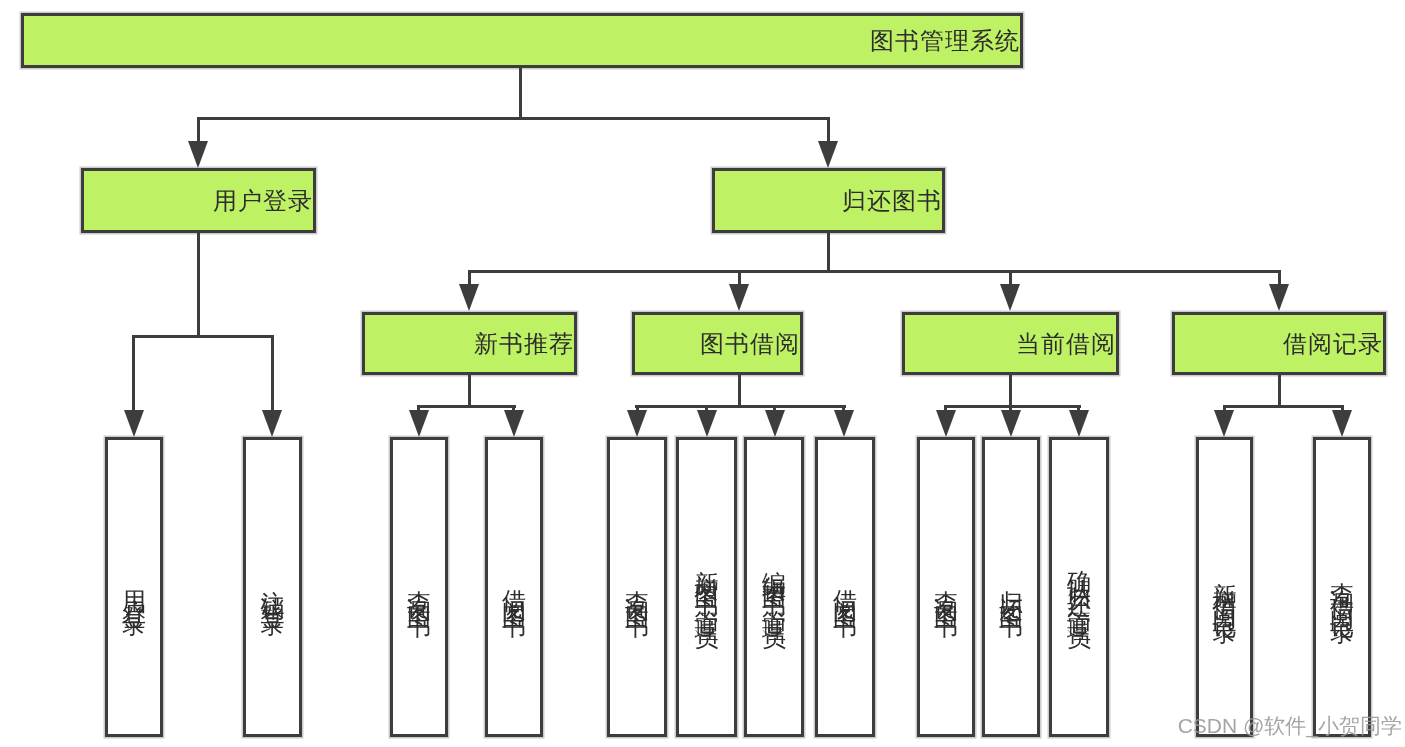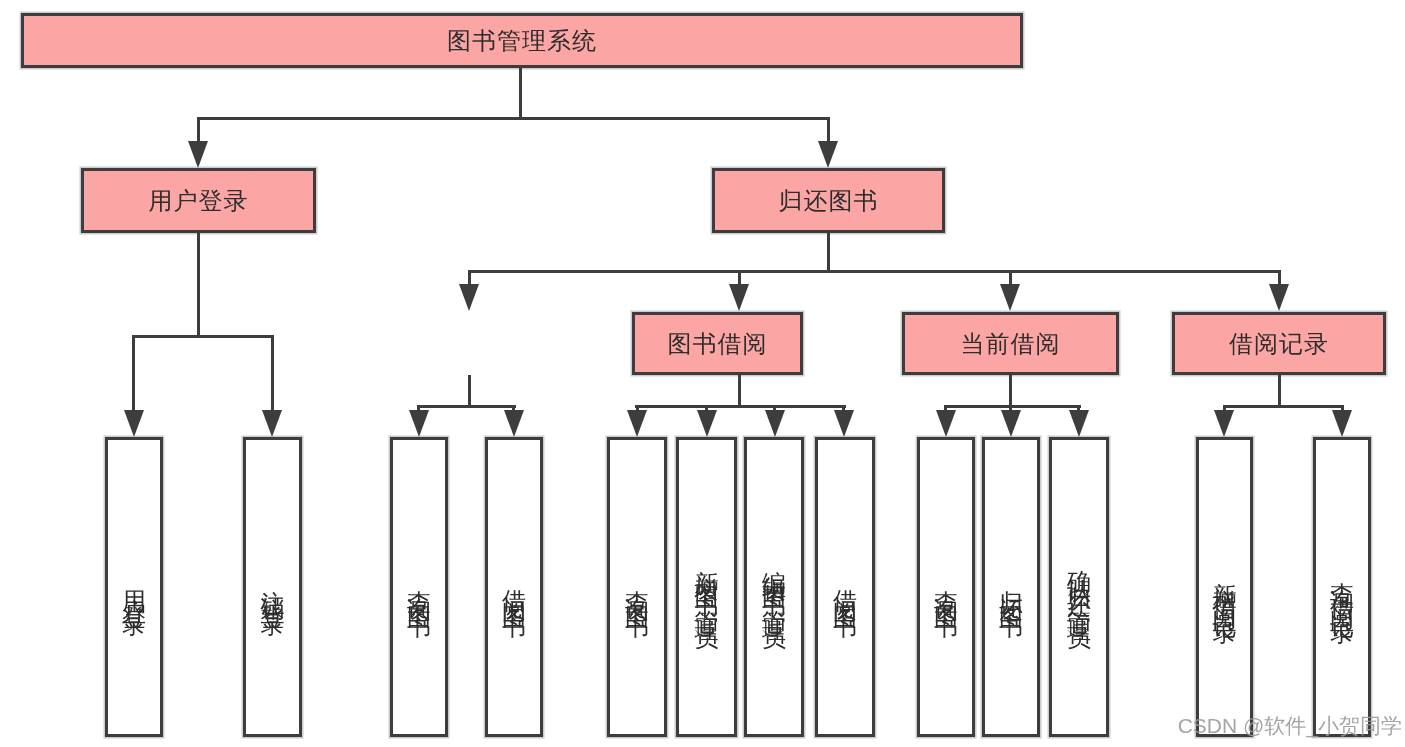--- a/index.html
+++ b/index.html
@@ -8,22 +8,22 @@
   }
   html,body{margin:0;padding:0;background:#fff;}
   .canvas{
     position:relative;width:1405px;height:747px;overflow:hidden;
     background:var(--background);
     font-family:"Liberation Sans","DejaVu Sans",sans-serif;
     color:var(--text);
   }
   .node{
     position:absolute;box-sizing:border-box;
-    border:3px solid var(--border);background:#fca5a5;
-    display:flex;align-items:center;justify-content:center;
+    border:3px solid var(--border);background:#bef264;
+    display:flex;align-items:center;justify-content:flex-end;
     font-size:24px;letter-spacing:1px;
     box-shadow:0 0 0 1.5px rgba(140,140,140,.45);
   }
   .vnode{
     position:absolute;box-sizing:border-box;
     border:3px solid var(--border);background:#fff;
     display:flex;align-items:center;justify-content:center;
     box-shadow:0 0 0 1.5px rgba(140,140,140,.45);
   }
   .vnode span{
@@ -76,20 +76,23 @@
   <div class="hl" style="left:468px;top:270px;width:813px"></div>
   <div class="vl" style="left:468px;top:272px;height:14px"></div>
   <div class="vl" style="left:738px;top:272px;height:14px"></div>
   <div class="vl" style="left:1009px;top:272px;height:14px"></div>
   <div class="vl" style="left:1278px;top:272px;height:14px"></div>
   <div class="ar" style="left:459px;top:284px"></div>
   <div class="ar" style="left:729px;top:284px"></div>
   <div class="ar" style="left:1000px;top:284px"></div>
   <div class="ar" style="left:1269px;top:284px"></div>
 
+  <div class="node" style="left:362px;top:312px;width:215px;height:63px">
+    <span>新书推荐</span>
+  </div>
   <div class="node" style="left:632px;top:312px;width:171px;height:63px">
     <span>图书借阅</span>
   </div>
   <div class="node" style="left:902px;top:312px;width:217px;height:63px">
     <span>当前借阅</span>
   </div>
   <div class="node" style="left:1172px;top:312px;width:214px;height:63px">
     <span>借阅记录</span>
   </div>
 

